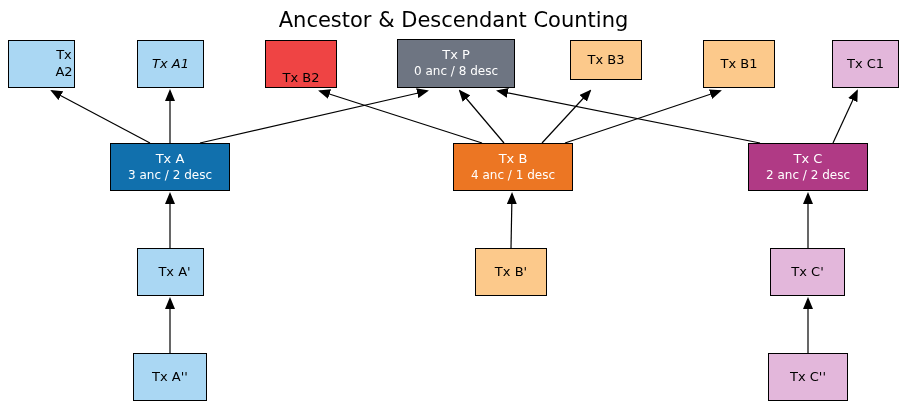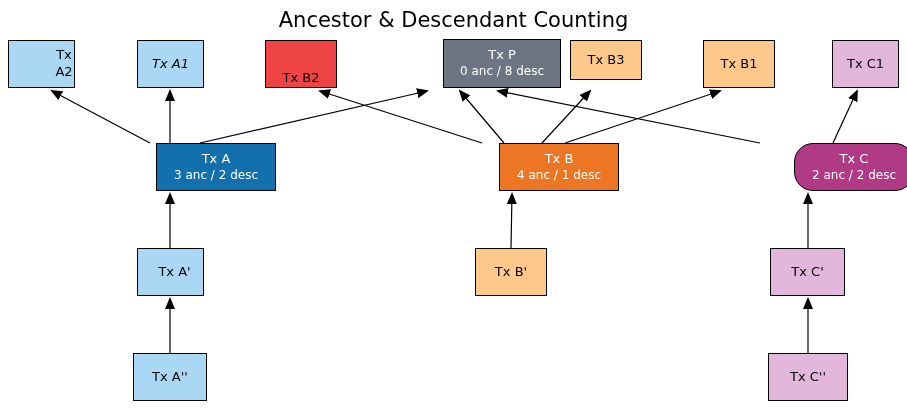--- a/index.html
+++ b/index.html
@@ -26,21 +26,21 @@
     box-sizing:border-box;
     border:1px solid #000;
     display:flex; flex-direction:column;
     align-items:center; justify-content:center;
     color:#000;
     text-align:center;
     line-height:1.3;
   }
   .node .lbl { font-size:13px; }
   .node .sub { font-size:12px; }
-  .node.dark { color:#ffffff;margin-left:46px; }
+  .node.dark { color:#ffffff; }
 </style>
 </head>
 <body>
 
 <div class="canvas">
 
   <div class="title">Ancestor &amp; Descendant Counting</div>
 
   <svg class="edges" width="907" height="409" xmlns="http://www.w3.org/2000/svg">
     <defs>
@@ -88,21 +88,21 @@
   </div>
 
   <div class="node dark" style="left: 110px; top: 143px; width: 120px; height: 48px; background: rgb(17, 112, 173);">
     <span class="lbl">Tx A</span>
     <span class="sub">3 anc / 2 desc</span>
   </div>
   <div class="node dark" style="left: 453px; top: 143px; width: 120px; height: 48px; background: rgb(236, 118, 35);">
     <span class="lbl">Tx B</span>
     <span class="sub">4 anc / 1 desc</span>
   </div>
-  <div class="node dark" style="left: 748px; top: 143px; width: 120px; height: 48px; background: rgb(176, 58, 133); border-radius: 19px;">
+  <div class="node dark" style="left: 748px; top: 143px; width: 120px; height: 48px; background: rgb(176, 58, 133);">
     <span class="lbl">Tx C</span>
     <span class="sub">2 anc / 2 desc</span>
   </div>
 
   <div class="node" style="left: 137px; top: 248px; width: 67px; height: 48px; background: rgb(170, 215, 243); padding-left: 8px;">
     <span class="lbl">Tx A'</span>
   </div>
   <div class="node" style="left: 475px; top: 248px; width: 72px; height: 48px; background: rgb(252, 201, 139);">
     <span class="lbl">Tx B'</span>
   </div>

